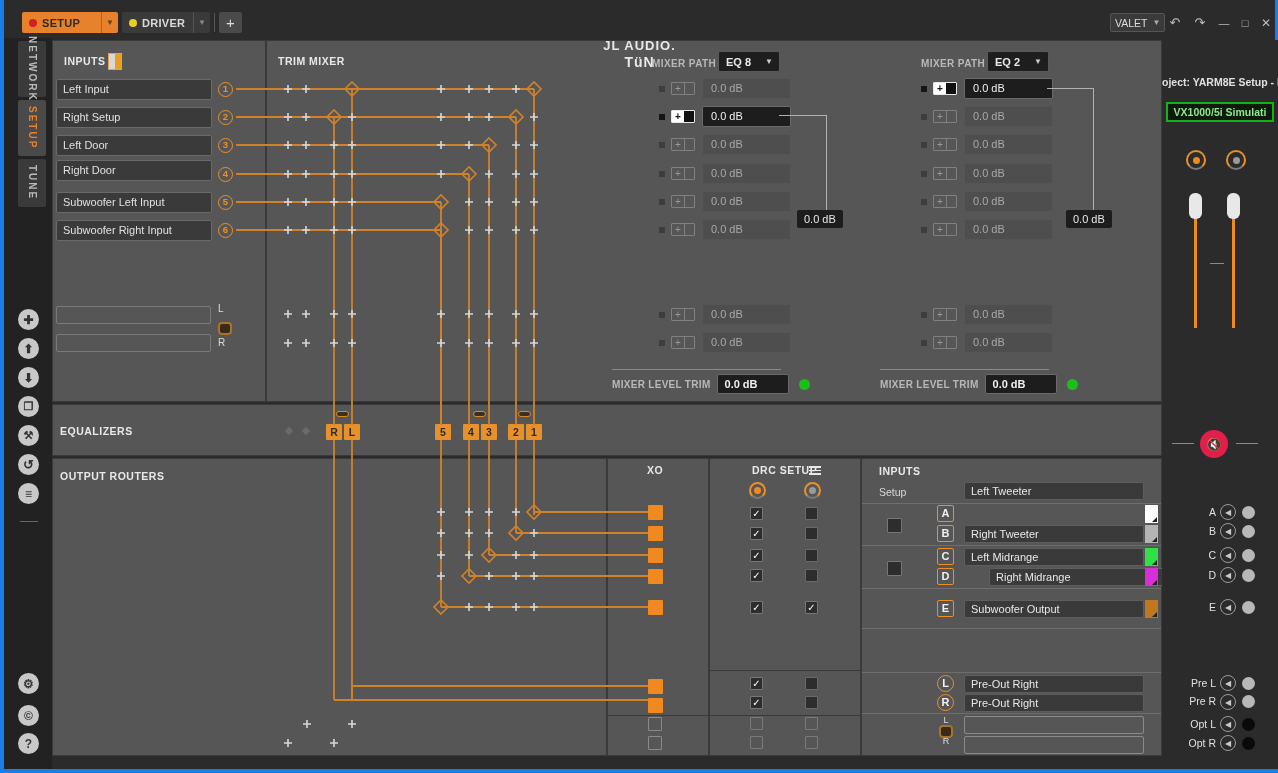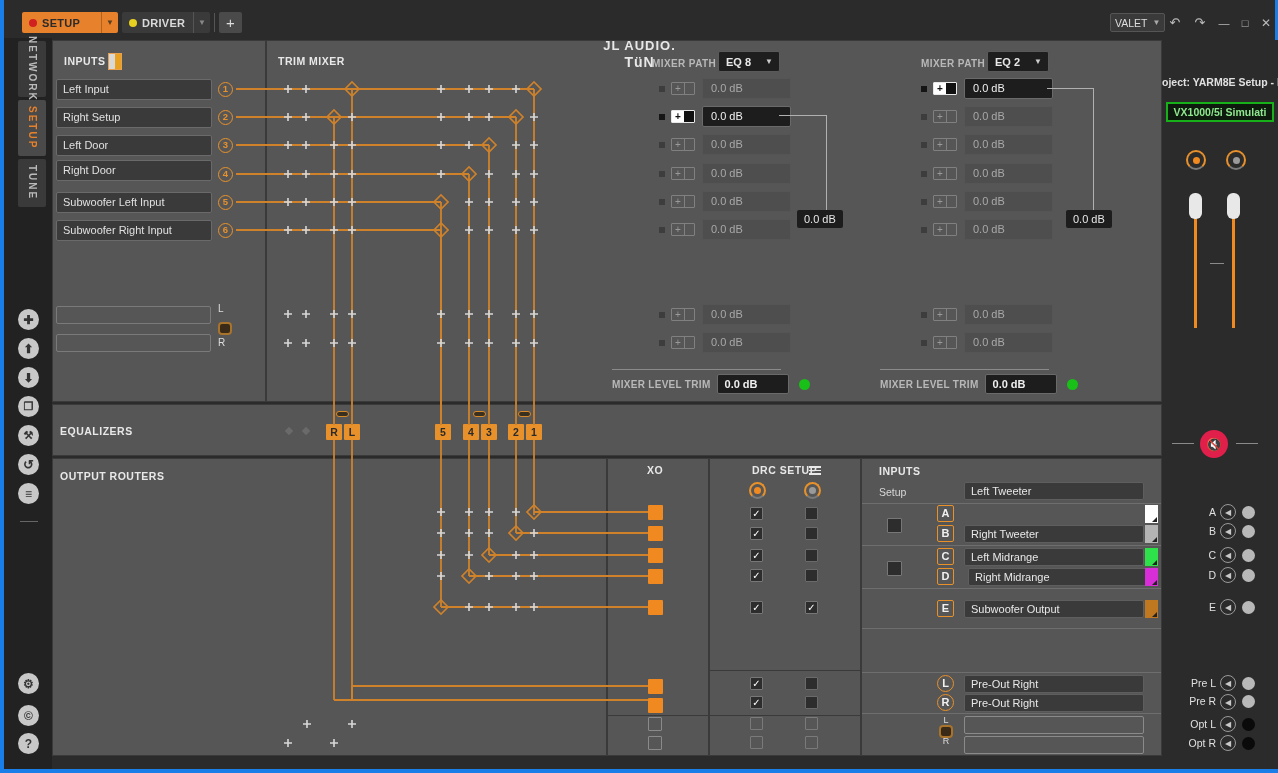--- a/index.html
+++ b/index.html
@@ -582,21 +582,21 @@
 
   <div class="out-row-div" style="left:858px;top:545px;width:299px"></div>
   <div class="out-sq" style="left:883px;top:561px"></div>
   <div class="ch-badge" style="left:933px;top:548px">C</div>
   <div class="out-name" style="left:960px;top:548px">Left Midrange</div>
   <div class="swatch" style="left:1141px;top:548px">
       <div class="t" style="background:#2ee04a"></div>
       <div class="b" style="background:#2ee04a"></div>
     </div>
   <div class="ch-badge" style="left:933px;top:568px">D</div>
-  <div class="out-name" style="left:964px;top:568px">Right Midrange</div>
+  <div class="out-name" style="left:985px;top:568px">Right Midrange</div>
   <div class="swatch" style="left:1141px;top:568px">
       <div class="t" style="background:#d82ed8"></div>
       <div class="b" style="background:#d82ed8"></div>
     </div>
 
   <div class="out-row-div" style="left:858px;top:588px;width:299px"></div>
   <div class="ch-badge" style="left:933px;top:600px">E</div>
   <div class="out-name" style="left:960px;top:600px">Subwoofer Output</div>
   <div class="swatch" style="left:1141px;top:600px">
       <div class="t" style="background:#c07820"></div>

